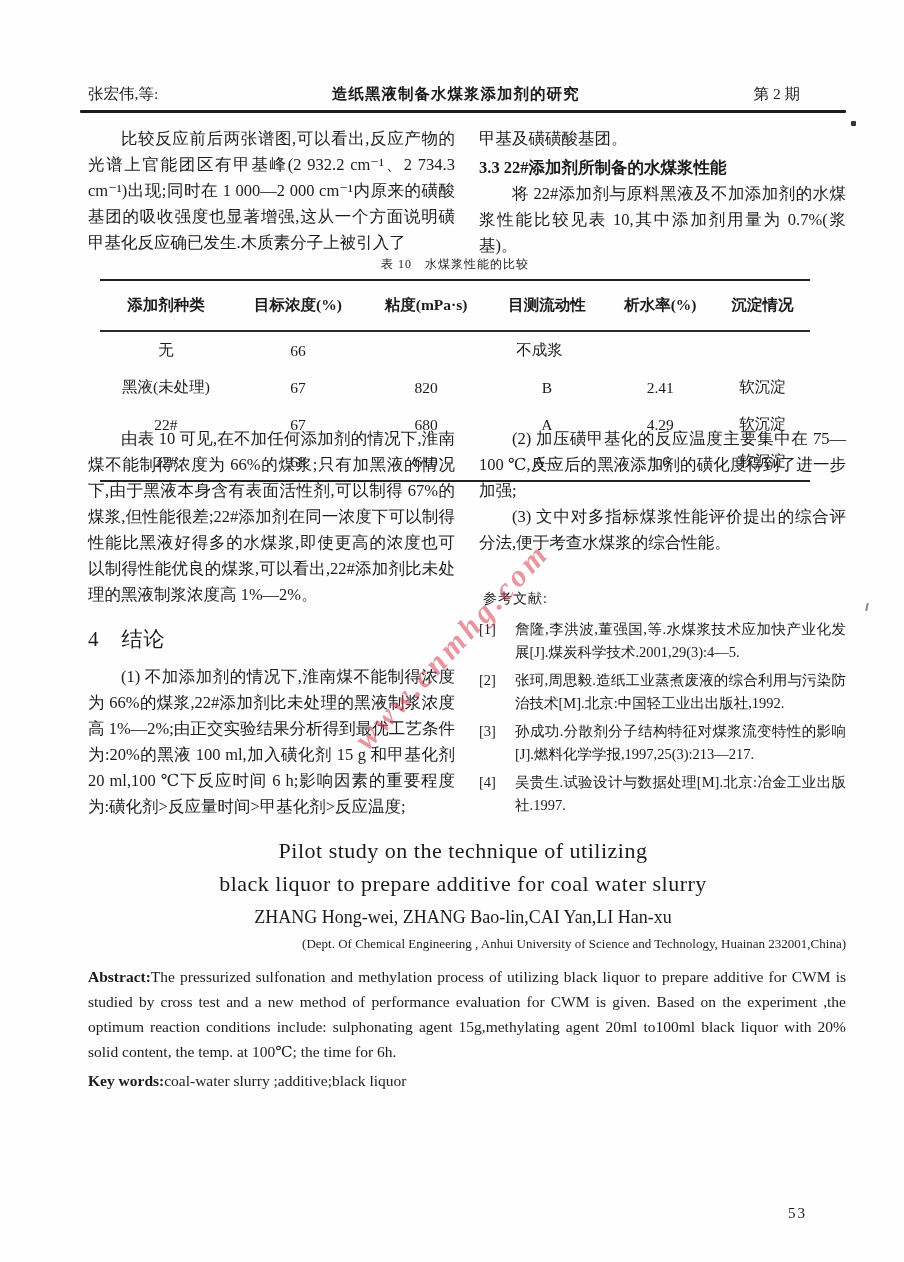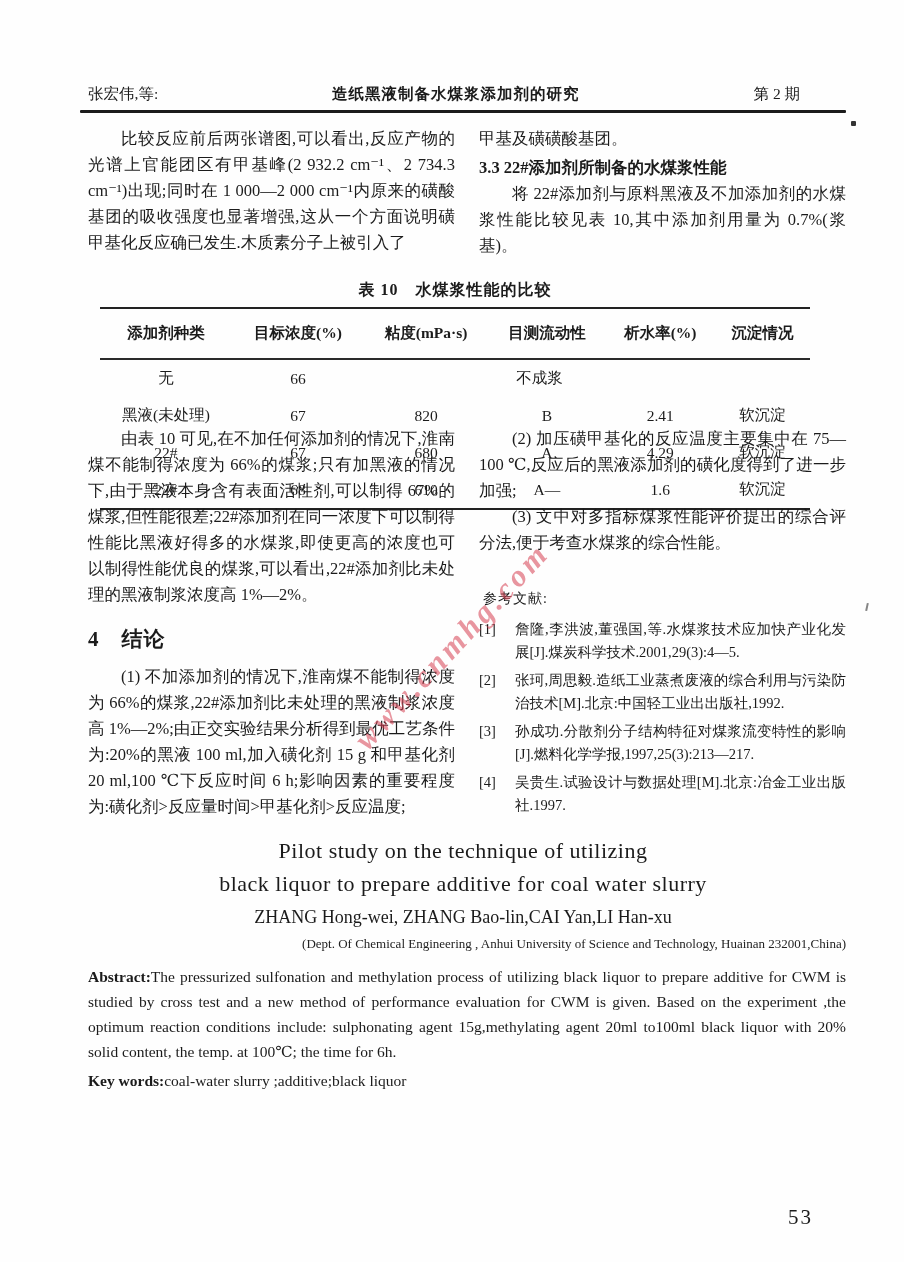--- a/index.html
+++ b/index.html
@@ -31,28 +31,28 @@
   .col{width:373px;}
   .col p{
     margin:0;font-size:16.5px;line-height:26px;
     text-align:justify;text-justify:inter-ideograph;
   }
   .indent{text-indent:2em;}
   .h33{
     margin:2px 0 0 0;font-size:16.5px;line-height:27px;font-weight:700;
   }
   .h4{
-    margin:16px 0 10px 0;font-size:21px;line-height:30px;font-weight:700;
+    margin:16px 0 10px 0;font-size:21px;line-height:30px;font-weight:400;
     letter-spacing:1px;
   }
   
   .table-block{position:absolute;top:256px;left:100px;width:710px;}
   .table-caption{
-    text-align:center;font-size:16px;font-weight:700;
-    letter-spacing:1px;margin-bottom:6px;margin-top:24px;
+    text-align:center;font-size:12px;font-weight:400;
+    letter-spacing:1px;margin-bottom:6px;
   }
   table.cmp{
     width:100%;border-collapse:collapse;font-size:15.5px;
     border-top:2.5px solid #222;border-bottom:2.5px solid #222;
   }
   table.cmp th{
     font-weight:700;padding:14px 2px;border-bottom:2px solid #2a2a2a;
     white-space:nowrap;
   }
   table.cmp td{padding:8px 2px;text-align:center;}
@@ -78,21 +78,21 @@
   
   .watermark{
     position:absolute;left:452px;top:646px;
     transform:translate(-50%,-50%) rotate(-47deg);
     font-size:31px;font-weight:700;font-style:italic;
     letter-spacing:4px;color:rgba(213,62,80,0.55);
     font-family:"Liberation Serif","DejaVu Serif",serif;
     white-space:nowrap;pointer-events:none;
   }
   
-  .page-number{position:absolute;left:788px;top:1205px;font-size:21px;letter-spacing:2px;}
+  .page-number{position:absolute;left:788px;top:1205px;font-size:15px;letter-spacing:2px;}
   .ink-dot{
     position:absolute;left:851px;top:121px;width:5px;height:5px;
     background:#111;border-radius:1px;opacity:.85;
   }
   .ink-tick{
     position:absolute;left:866px;top:603px;width:2px;height:8px;
     background:#333;opacity:.6;transform:rotate(12deg);
   }
 </style>
 </head>

